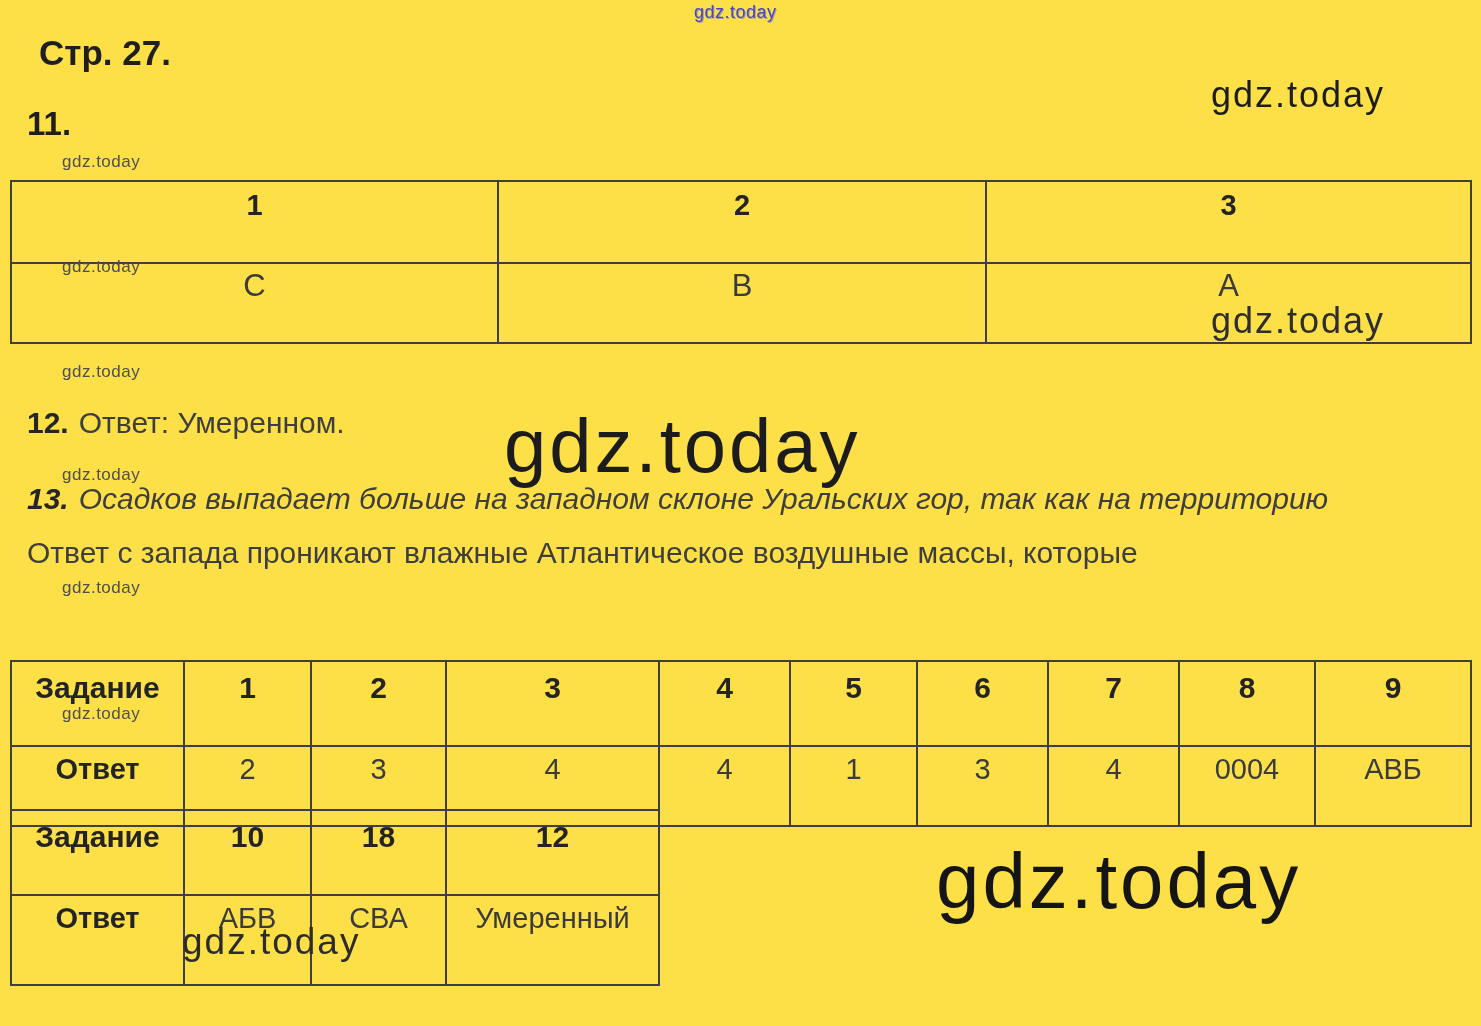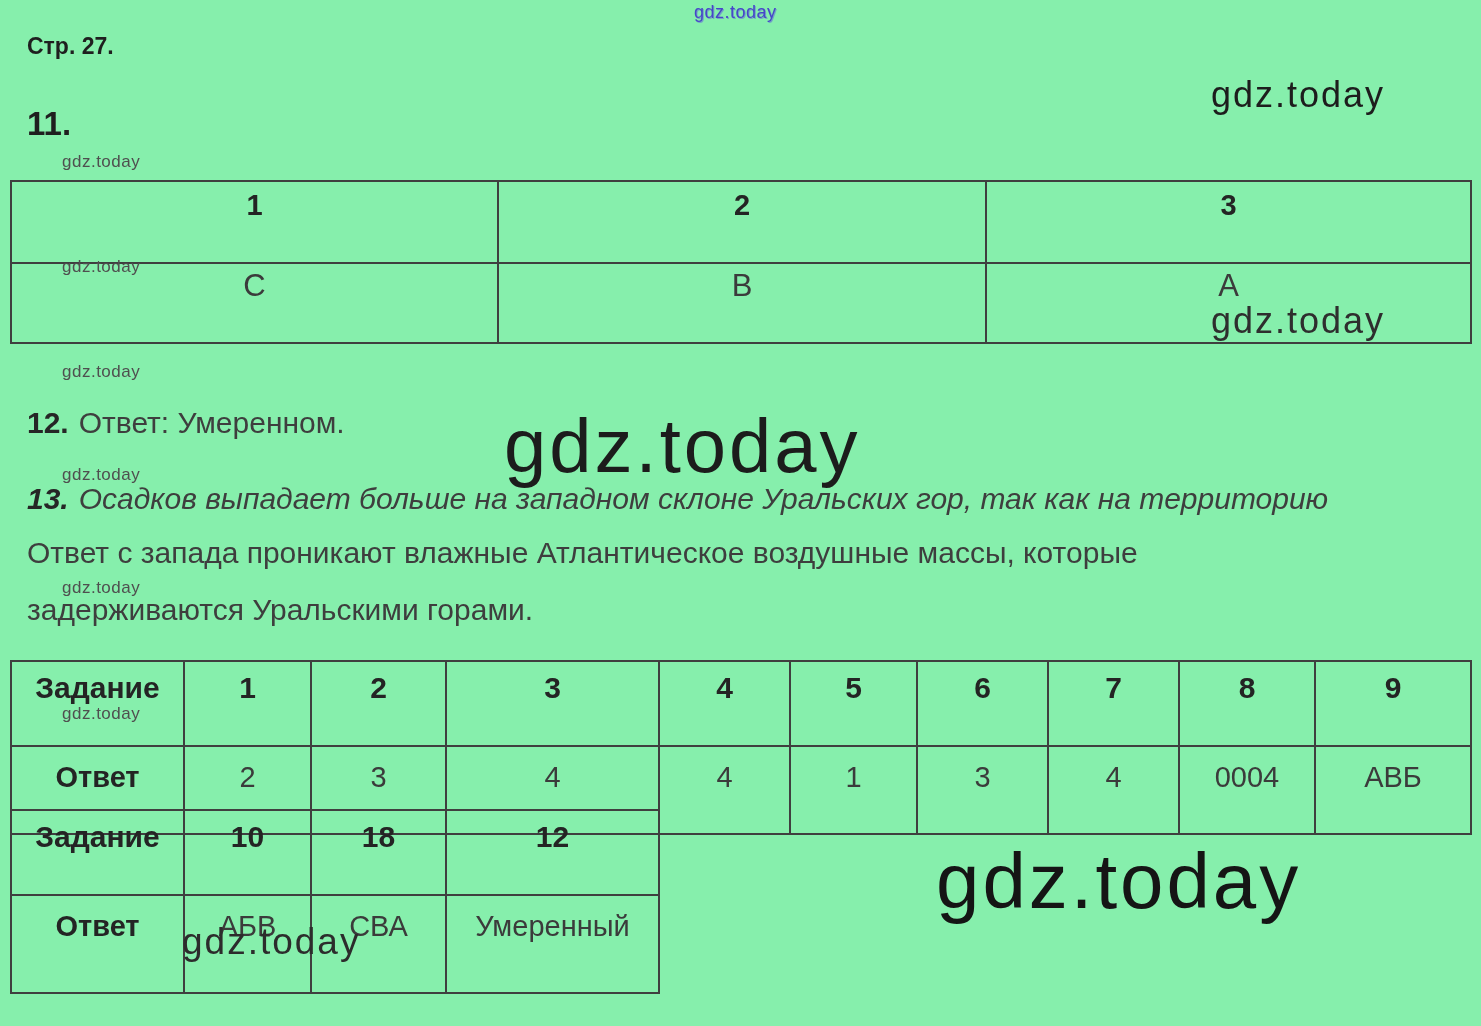--- a/index.html
+++ b/index.html
@@ -1,35 +1,35 @@
 <!DOCTYPE html>
 <html><head>
 <meta charset="utf-8">
 <style>
   html,body{margin:0;padding:0;background:#ffffff;}
   .page{
-    position:relative;width:1481px;height:1026px;background:#86efac;
+    position:relative;width:1481px;height:1026px;background:#fde047;
     font-family:"Liberation Sans", sans-serif;overflow:hidden;color:#2c2c2c;
   }
   
-  .h-page{position:absolute;left:27px;top:33px;font-size:23px;font-weight:bold;color:#1f1f1f;}
+  .h-page{position:absolute;left:39px;top:33px;font-size:35px;font-weight:bold;color:#1f1f1f;}
   .h-task11{position:absolute;left:27px;top:105px;font-size:33px;font-weight:bold;color:#1f1f1f;}
   
   .txt-line{position:absolute;left:27px;font-size:30px;color:#3e3e3e;white-space:nowrap;text-align:right;}
   .txt-line .num{font-weight:bold;color:#262626;margin-right:10px;}
   
   table{position:absolute;border-collapse:collapse;table-layout:fixed;background:transparent;z-index:1;}
   td{border:2px solid #3f3f3f;text-align:center;vertical-align:top;padding:0;overflow:hidden;}
   .t1{left:10px;top:180px;width:1460px;}
   .t1 .hdr td{font-size:29px;font-weight:bold;color:#242424;padding-top:7px;height:73px;}
   .t1 .val td{font-size:31px;color:#3b3b3b;padding-top:4px;height:74px;}
   .t2a{left:10px;top:660px;width:1460px;}
   .t2b{left:10px;top:809px;width:648px;}
   .trow-task td{font-size:30px;font-weight:bold;color:#242424;padding-top:9px;height:74px;}
-  .trow-ans td{font-size:29px;color:#3b3b3b;padding-top:14px;height:72px;}
+  .trow-ans td{font-size:29px;color:#3b3b3b;padding-top:6px;height:72px;}
   .trow-ans td.lbl, .trow-task td.lbl{font-weight:bold;color:#242424;border-radius:13px;}
   .t2b .trow-task td{height:74px;}
   .t2b .trow-ans td{height:82px;}
   
   .wm{position:absolute;white-space:nowrap;z-index:5;font-family:"Liberation Sans", sans-serif;font-weight:normal;}
   .wm-small{font-size:17px;color:#4f4f4f;letter-spacing:0.5px;}
   .wm-top-center{left:694px;top:2px;font-size:18px;color:#4646c8;letter-spacing:0.5px;
     text-shadow:1px 1px 0 rgba(100,100,220,0.55);}
   .wm-top-right{left:1211px;top:74px;font-size:36px;color:#1d1d1d;letter-spacing:2px;}
   .wm-s1{left:62px;top:152px;}
@@ -87,23 +87,20 @@
   <div class="txt-line" style="top:406px;">
     <span class="num">12.</span><span>Ответ: Умеренном.</span>
   </div>
 
   <div class="txt-line" style="top:482px;font-style:italic;">
     <span class="num">13.</span><span>Осадков выпадает больше на западном склоне Уральских гор, так как на территорию</span>
   </div>
   <div class="txt-line" style="top:536px;">
     <span>Ответ с запада проникают влажные Атлантическое воздушные массы, которые</span>
   </div>
-  <div class="txt-line" style="top:593px;">
-    <span>задерживаются Уральскими горами.</span>
-  </div>
 
   <table class="t2a">
     <colgroup>
       <col style="width:173px">
         <col style="width:127px">
         <col style="width:135px">
         <col style="width:213px">
       <col style="width:131px">
         <col style="width:127px">
         <col style="width:131px">

